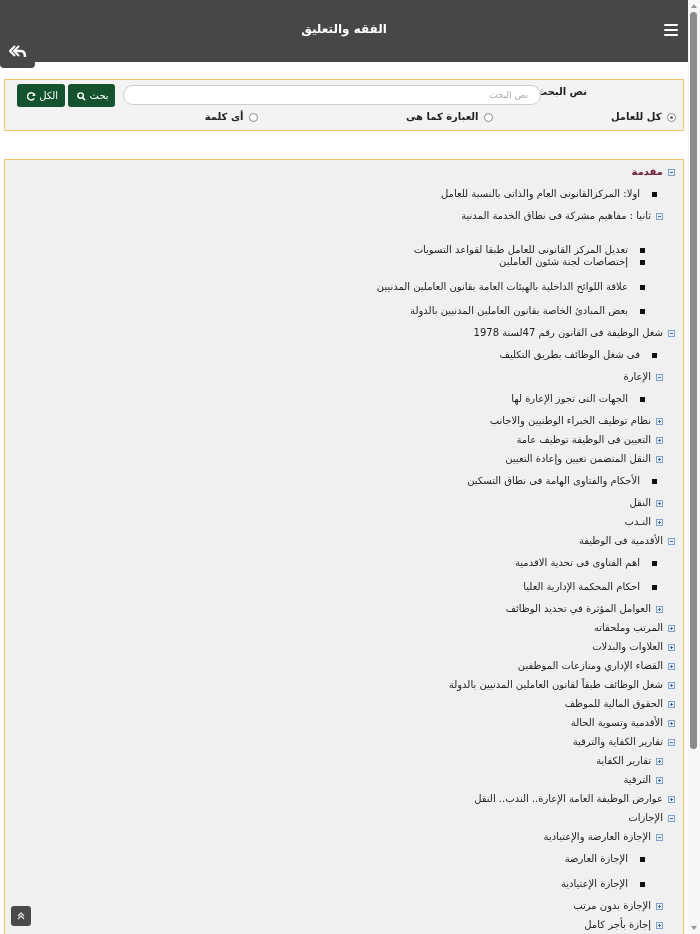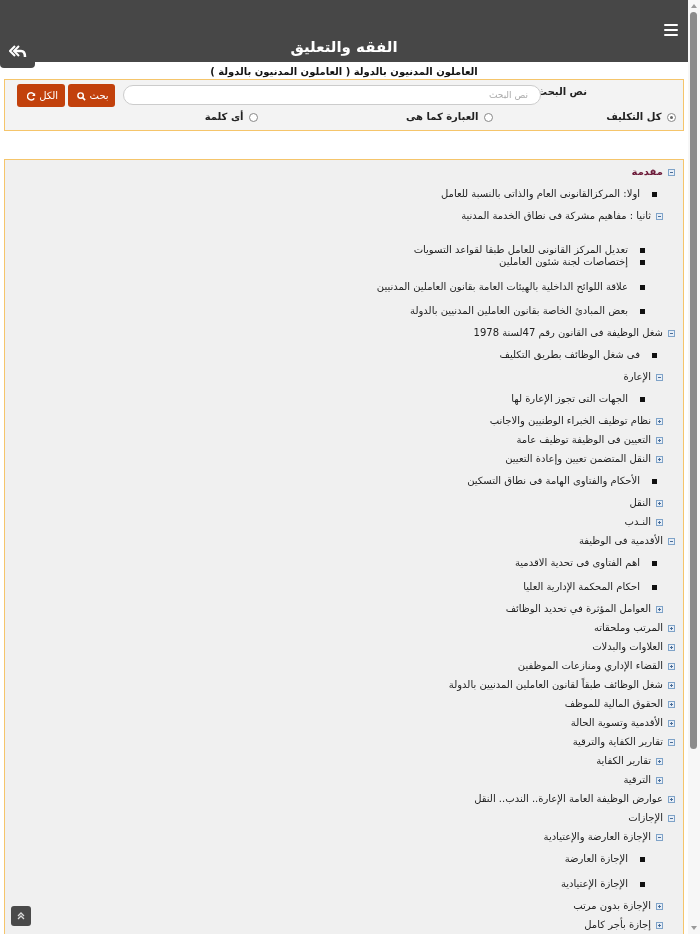--- a/index.html
+++ b/index.html
@@ -9,21 +9,21 @@
     font-family:"DejaVu Sans", sans-serif;
     color:#222;
   }
   .page { position:absolute; left:0; top:0; width:688px; height:934px; overflow:hidden; }
   .header {
     position:absolute; left:0; top:0; width:688px; height:62px;
     background:#474747; color:#fff;
   }
   .header-title {
     position:absolute; left:0; right:0; top:22px; text-align:center;
-    font-size:15px; font-weight:bold; direction:rtl;margin-top:16px;
+    font-size:12px; font-weight:bold; direction:rtl;
   }
   .menu-btn {
     position:absolute; right:10px; top:24px; width:14px; height:12px; cursor:pointer;
   }
   .menu-btn span { display:block; height:2px; background:#fff; margin-bottom:3px; border-radius:1px; }
   .back-tab {
     position:absolute; left:0; top:40px; width:35px; height:28px;
     background:#474747; border-radius:0 0 4px 4px; cursor:pointer;
   }
   .back-tab svg { position:absolute; left:9px; top:4px; }
@@ -40,21 +40,21 @@
     position:absolute; right:96px; top:6px; font-size:10px; font-weight:bold; color:#222;
   }
   .search-input {
     position:absolute; right:142px; top:5px; width:418px; height:20px;
     border:1px solid #ccc; border-radius:11px; background:#fff;
     font-size:9px; color:#999; padding:0 12px; box-sizing:border-box;
     line-height:18px; text-align:right; font-family:"DejaVu Sans", sans-serif;
   }
   .search-input::placeholder { color:#aaa; }
   .btn {
-    position:absolute; top:4px; height:23px; background:#c2410c; color:#fff;
+    position:absolute; top:4px; height:23px; background:#14532d; color:#fff;
     border-radius:3px; font-size:10px; line-height:23px; text-align:center; cursor:pointer;
   }
   .btn-search { left:63px; width:47px; }
   .btn-all { left:12px; width:48px; }
   .btn svg { vertical-align:middle; margin-left:3px; }
   .radio-row { position:absolute; top:31px; font-size:10px; font-weight:bold; color:#222; }
   .radio {
     display:inline-block; width:7px; height:7px; border:1px solid #888; border-radius:50%;
     vertical-align:middle; margin-left:2px; background:#fff; position:relative; cursor:pointer;
   }
@@ -109,42 +109,41 @@
     </div>
   </div>
   <div class="back-tab">
     <svg width="18" height="16" viewBox="0 0 18 16">
       <path d="M6 2 L1 7 L6 12" stroke="#fff" stroke-width="2" fill="none"></path>
       <path d="M10 2 L5 7 L10 12" stroke="#fff" stroke-width="2" fill="none"></path>
       <path d="M6 7 H12 Q16 7 16 13" stroke="#fff" stroke-width="2.5" fill="none"></path>
     </svg>
   </div>
 
-  <div class="subtitle">العاملون المدنيون بالدولة ( العاملون المدنيون بالدولة )</div>
 
   <div class="search-panel">
     <div class="search-label">نص البحث :</div>
     <input class="search-input" type="text" placeholder="نص البحث" style="">
     <div class="btn btn-search">
       <span>بحث</span>
       <svg width="9" height="9" viewBox="0 0 10 10">
         <circle cx="4" cy="4" r="3" stroke="#fff" stroke-width="1.6" fill="none"></circle>
         <path d="M6.2 6.2 L9 9" stroke="#fff" stroke-width="1.8"></path>
       </svg>
     </div>
     <div class="btn btn-all">
       <span>الكل</span>
       <svg width="9" height="9" viewBox="0 0 10 10">
         <path d="M8.5 4 A4 4 0 1 0 8 7" stroke="#fff" stroke-width="1.6" fill="none"></path>
         <path d="M9 1 V4.5 H5.5 Z" fill="#fff"></path>
       </svg>
     </div>
     <div class="radio-row r1">
       <span class="radio checked"></span>
-      <span>كل التكليف</span>
+      <span>كل للعامل</span>
     </div>
     <div class="radio-row r2">
       <span class="radio"></span>
       <span>العبارة كما هى</span>
     </div>
     <div class="radio-row r3">
       <span class="radio"></span>
       <span>أى كلمة</span>
     </div>
   </div>

